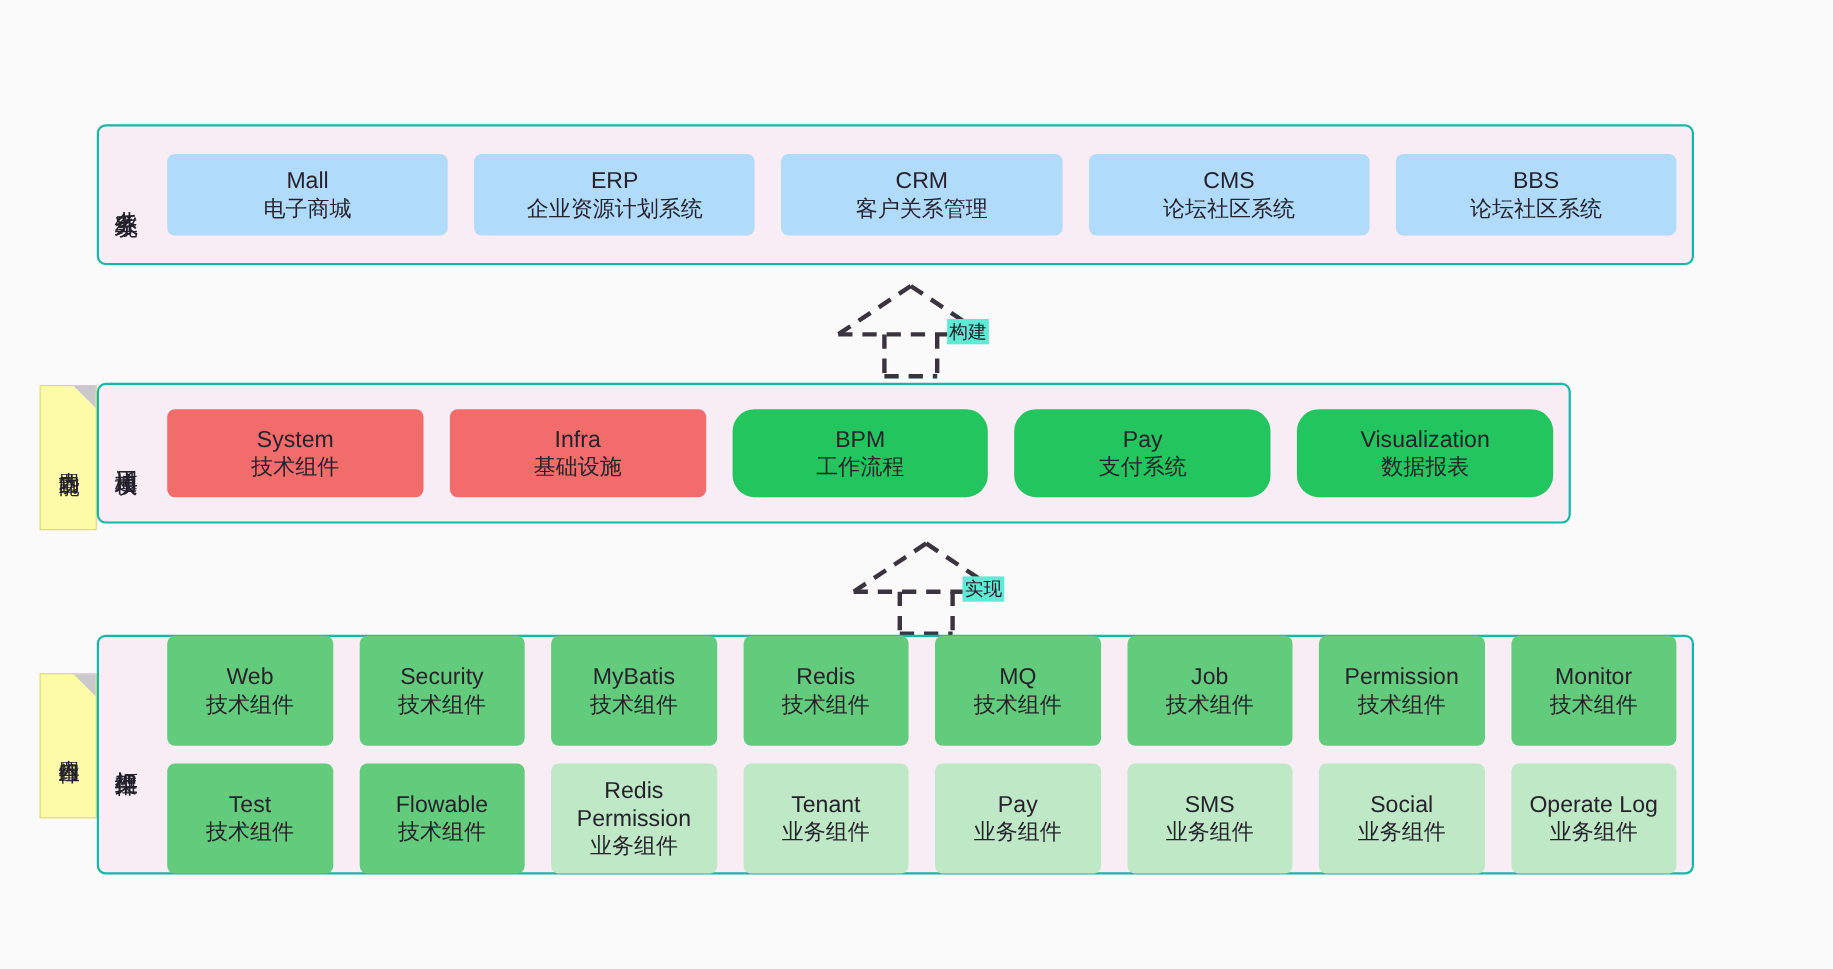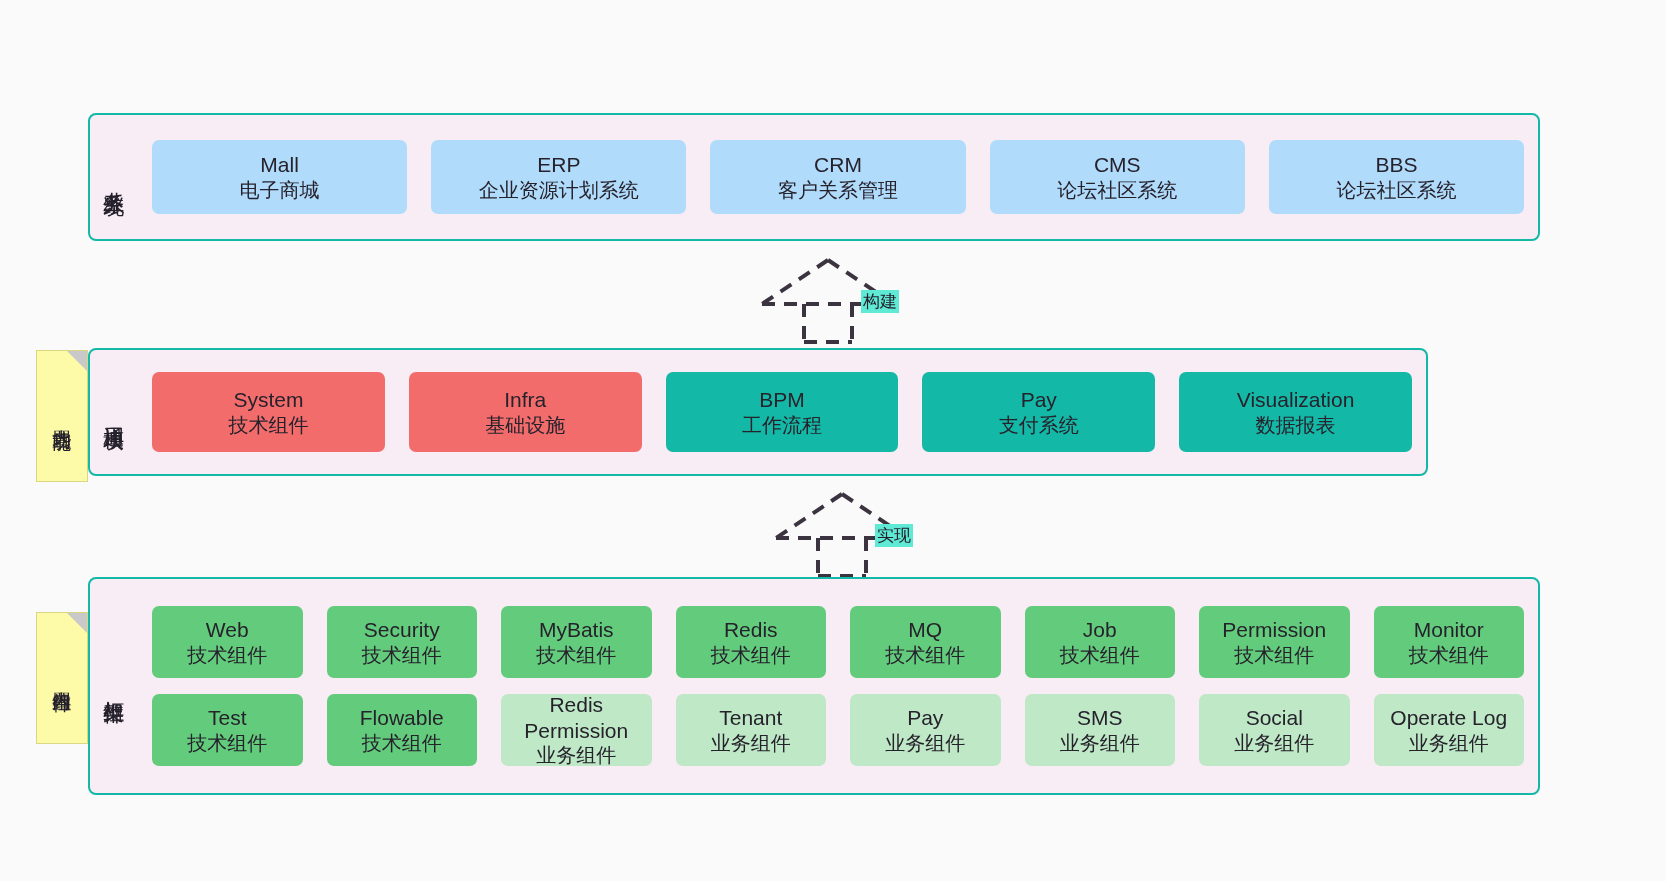--- a/index.html
+++ b/index.html
@@ -68,25 +68,25 @@
   .card .cn { font-size: 20px; }
 
   
   #layer-business { left: 88px; top: 113px; width: 1452px; height: 128px; }
   #layer-business .card { height: 74px; background: #b0dbfb; }
 
   
   #layer-modules { left: 88px; top: 348px; width: 1340px; height: 128px; }
   #layer-modules .card { height: 80px; }
   .card.red   { background: #f26c6c; }
-  .card.pink  { background: #14b8a6; }
+  .card.pink  { background: #22c55e; border-radius: 20px; }
 
   
   #layer-framework { left: 88px; top: 577px; width: 1452px; height: 218px; }
-  #layer-framework .card { height: 72px; }
+  #layer-framework .card { height: 100px; }
   .card.green  { background: #63cc7c; }
   .card.lgreen { background: #bee8c6; }
 
   
   .note {
     position: absolute;
     background: #fdfaa8;
     border: 1px solid #d9d780;
     width: 52px;
     display: flex;

